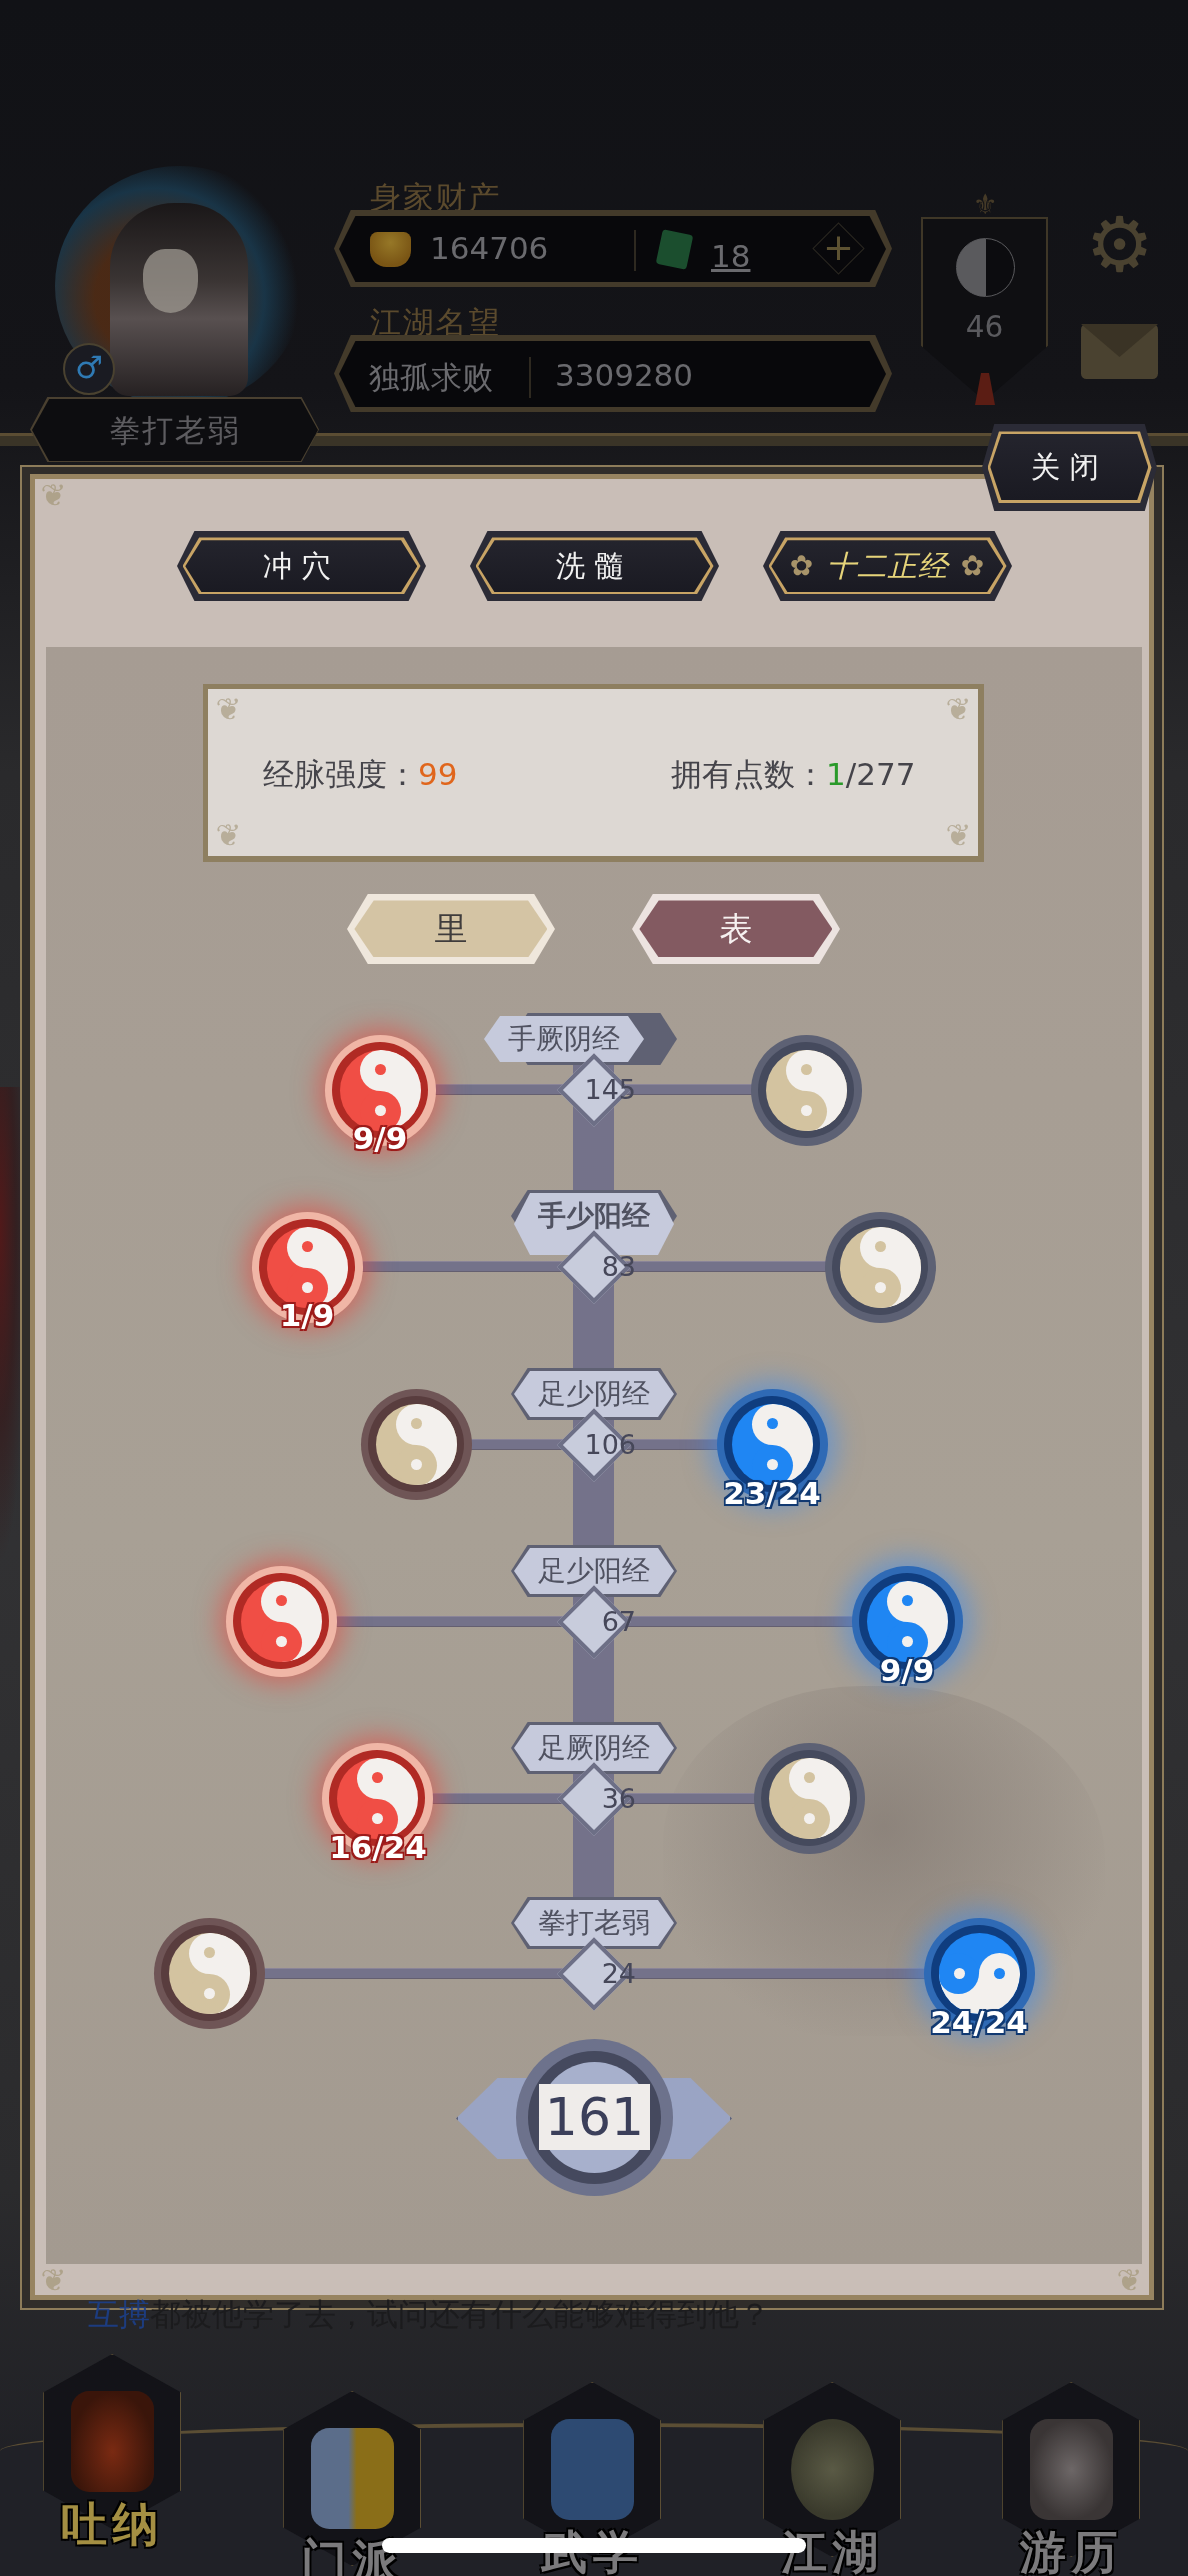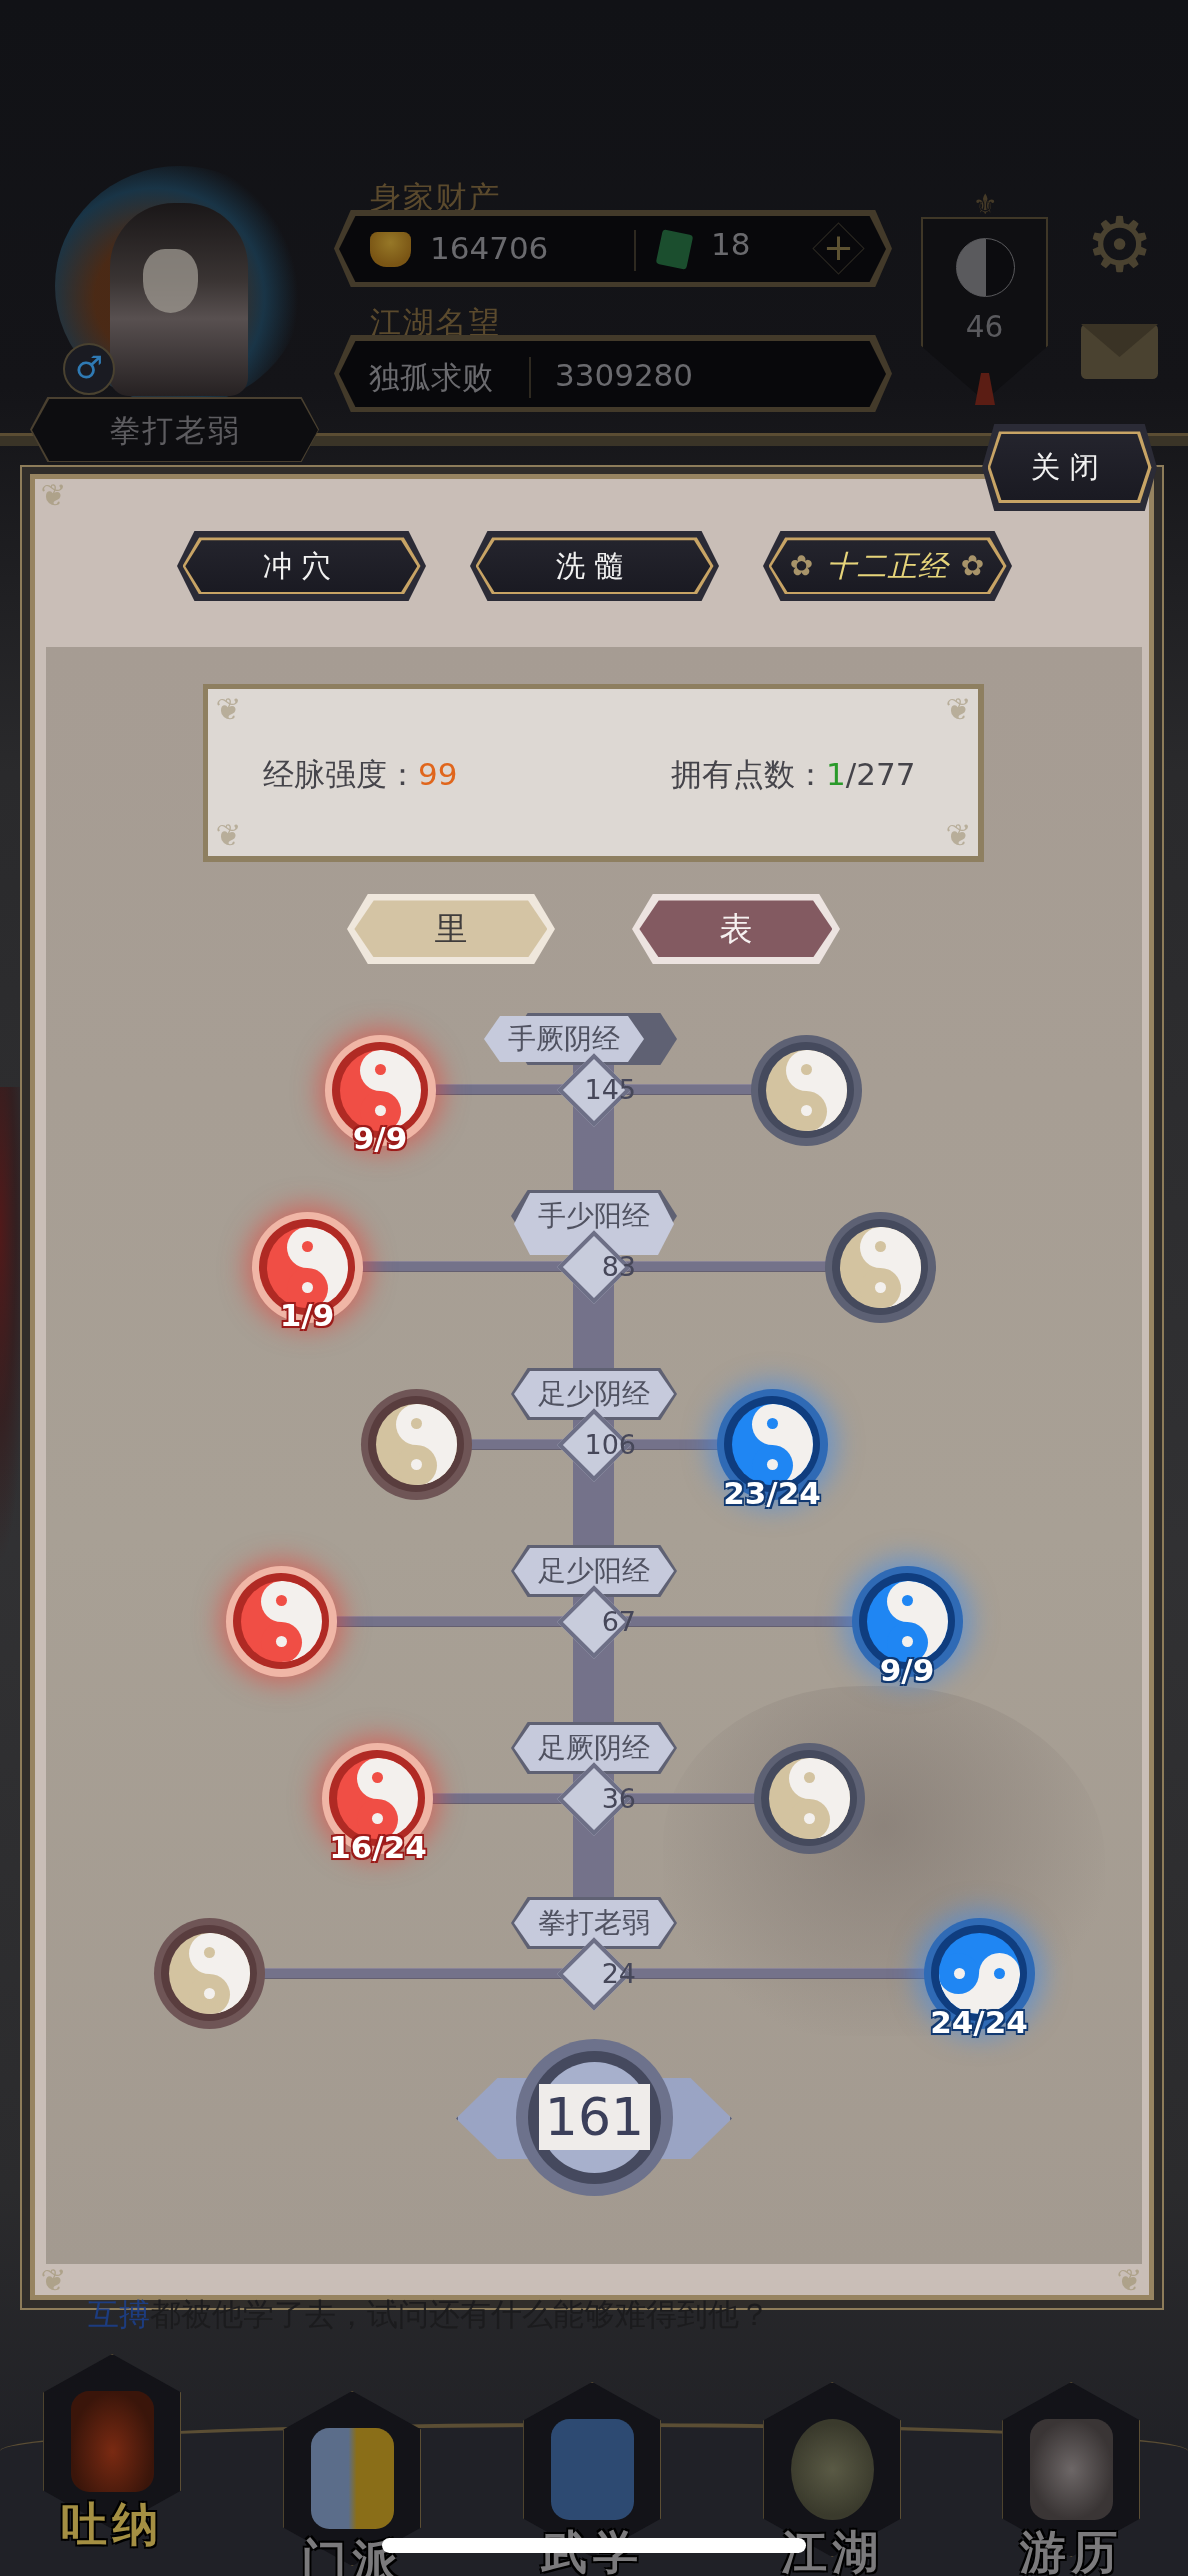--- a/index.html
+++ b/index.html
@@ -149,21 +149,21 @@
 <div id="name-plate" class="abs"></div>
 <div id="name-text" class="abs">拳打老弱</div>
 
 <div class="abs section-label" style="left:370px;top:177px;">身家财产</div>
 <div class="abs hexbox-border" style="left:334px;top:210px;width:558px;height:77px;"></div>
 <div class="abs hexbox" style="left:339px;top:216px;width:547px;height:66px;"></div>
 <div id="gold-icon" class="abs"></div>
 <div class="abs val-text" style="left:430px;top:230px;">164706</div>
 <div class="abs" style="left:634px;top:230px;width:1.8px;height:41px;background:#2e2920;"></div>
 <div id="jade-icon" class="abs"></div>
-<div class="abs val-text" style="left:711px;top:226px;">18</div>
+<div class="abs val-text" style="left:711px;top:238px;text-decoration:underline;">18</div>
 <div id="plus-btn" class="abs">
   <div class="abs dia"></div>
   <div class="abs ch">+</div>
 </div>
 
 <div class="abs section-label" style="left:370px;top:302px;">江湖名望</div>
 <div class="abs hexbox-border" style="left:334px;top:335px;width:558px;height:77px;"></div>
 <div class="abs hexbox" style="left:339px;top:341px;width:547px;height:66px;"></div>
 <div class="abs val-text" style="left:369px;top:357px;">独孤求败</div>
 <div class="abs" style="left:529px;top:357px;width:1.8px;height:41px;background:#2e2920;"></div>
@@ -265,21 +265,21 @@
     <div class="yy-white"></div>
       <div class="yy-top"></div>
       <div class="yy-bot" style="background:#d3c3a0;"></div>
     <div class="yy-dot1" style="background:#d3c3a0;"></div>
       <div class="yy-dot2"></div>
     </div>
 </div>
 
 <div class="abs hline" style="left:359px;top:1261px;width:470px;"></div>
 <div class="abs merid-label" style="left:511px;top:1190px;"></div>
-<div class="abs merid-label-in" style="left:514px;top:1193px;width:160px;height:62px;line-height:46px;">手少阳经</div>
+<div class="abs merid-label-in" style="left:514px;top:1193px;width:160px;height:62px;line-height:46px;font-weight:bold;">手少阳经</div>
 <div class="abs merid-dia" style="left:568px;top:1241px;"></div>
 <div class="abs merid-val" style="left:553px;top:1239px;">83</div>
 <div class="abs node node-red" style="left:252px;top:1212px;">
   <div class="ring"></div>
     <div class="core" style="overflow:hidden;">
     <div class="yy-white"></div>
       <div class="yy-top"></div>
       <div class="yy-bot" style="background:#f04e45;"></div>
     <div class="yy-dot1" style="background:#f04e45;"></div>
       <div class="yy-dot2"></div>

